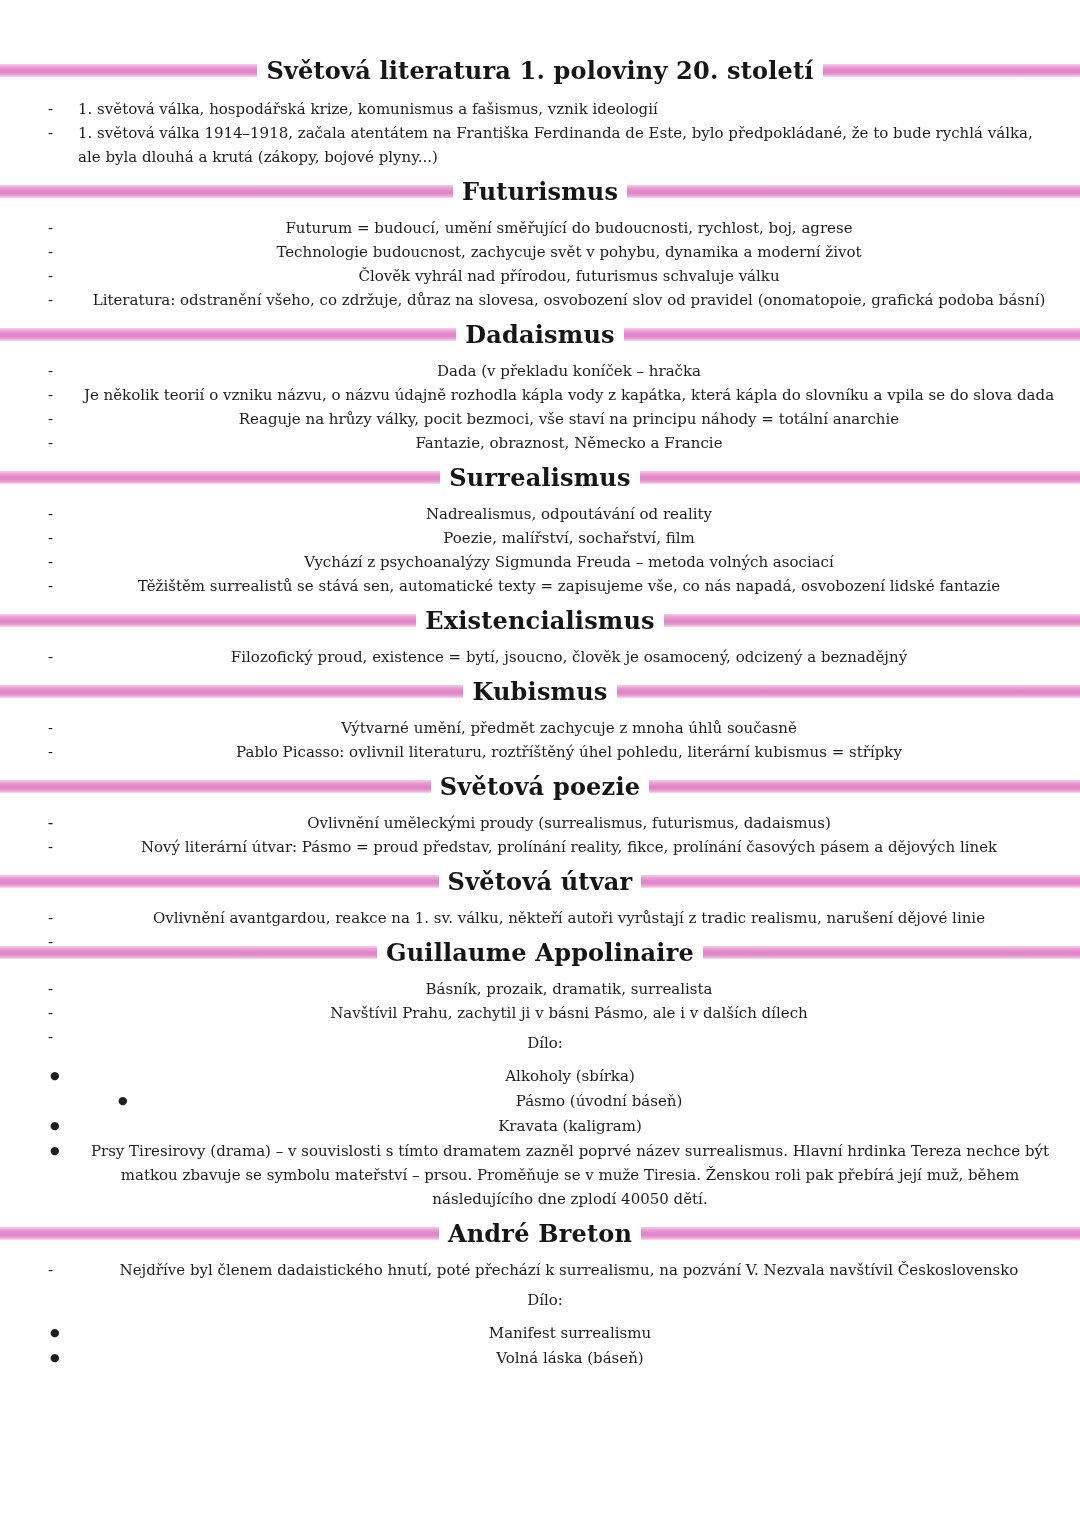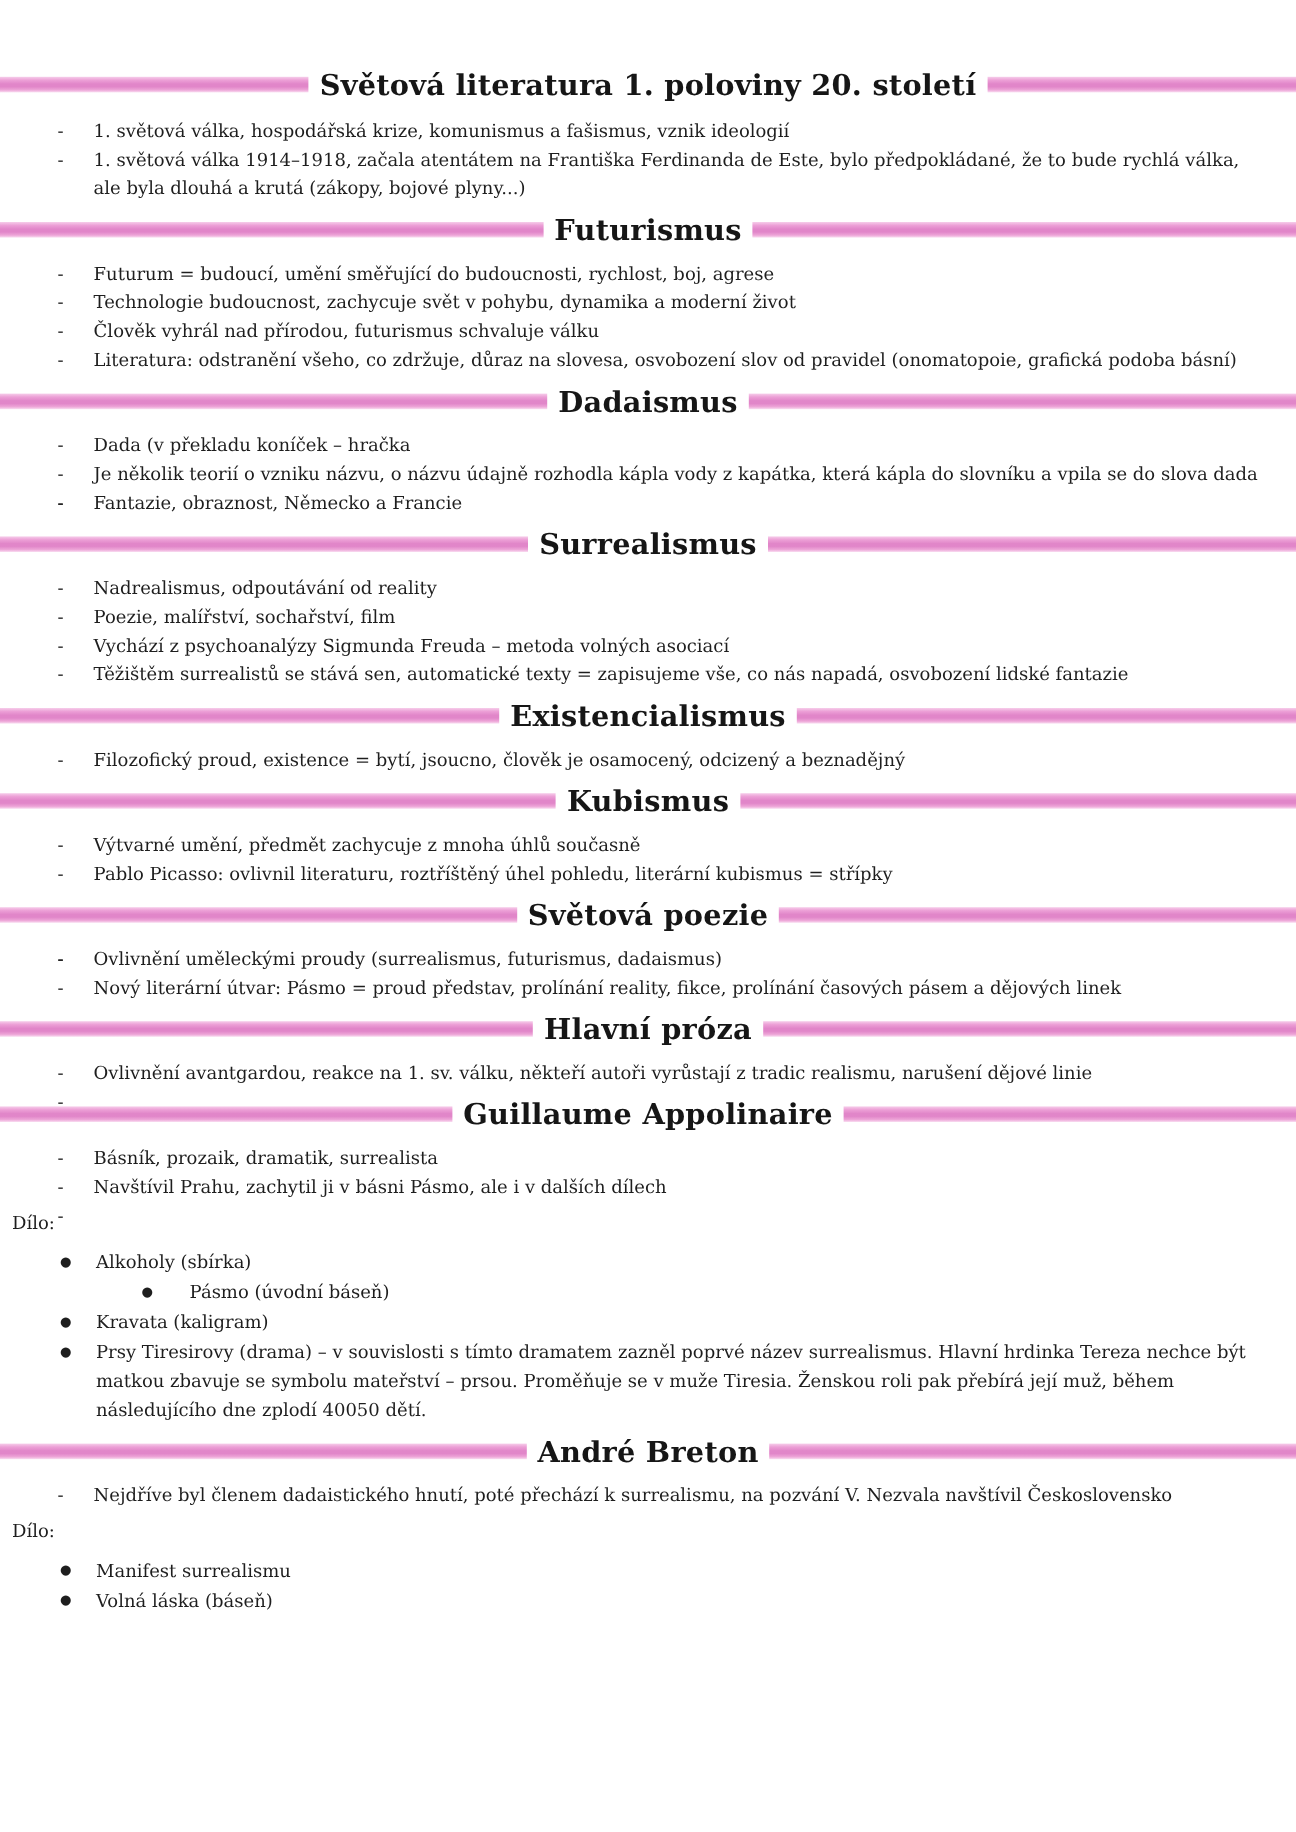--- a/index.html
+++ b/index.html
@@ -60,21 +60,21 @@
   .dot-list .sub .marker { left: 38px; font-size: 11px; }
 
   .works-label {
     font-size: 15px;
     line-height: 24px;
     padding-left: 10px;
     margin-top: 6px;
   }
   .works { margin-top: 9px; margin-bottom: 2px; }
 
-  .section { margin-top: 0; }
+  .section { margin-top: 0; text-align: center; }
   .bullets { margin-bottom: 0; }
 </style>
 </head>
 <body>
 
 <div class="page">
 
   <div class="heading-row title-row">
     <div class="bar"></div>
     <h1>Světová literatura 1. poloviny 20. století</h1>
@@ -102,21 +102,21 @@
 
   <div class="section">
     <div class="heading-row">
       <div class="bar"></div>
       <h2>Dadaismus</h2>
       <div class="bar"></div>
     </div>
     <ul class="bullets">
       <li><span class="marker">-</span><span>Dada (v překladu koníček – hračka</span></li>
       <li><span class="marker">-</span><span>Je několik teorií o vzniku názvu, o názvu údajně rozhodla kápla vody z kapátka, která kápla do slovníku a vpila se do slova dada</span></li>
-      <li><span class="marker">-</span></li>
+      <li><span class="marker">-</span><span>Reaguje na hrůzy války, pocit bezmoci, vše staví na principu náhody = totální anarchie</span></li>
       <li><span class="marker">-</span><span>Fantazie, obraznost, Německo a Francie</span></li>
     </ul>
   </div>
 
   <div class="section">
     <div class="heading-row">
       <div class="bar"></div>
       <h2>Surrealismus</h2>
       <div class="bar"></div>
     </div>
@@ -160,21 +160,21 @@
     <ul class="bullets">
       <li><span class="marker">-</span></li>
       <li><span class="marker">-</span><span>Ovlivnění uměleckými proudy (surrealismus, futurismus, dadaismus)</span></li>
       <li><span class="marker">-</span><span>Nový literární útvar: Pásmo = proud představ, prolínání reality, fikce, prolínání časových pásem a dějových linek</span></li>
     </ul>
   </div>
 
   <div class="section">
     <div class="heading-row">
       <div class="bar"></div>
-      <h2>Hlavní próza</h2>
+      <h2>Světová útvar</h2>
       <div class="bar"></div>
     </div>
     <ul class="bullets">
       <li><span class="marker">-</span><span>Ovlivnění avantgardou, reakce na 1. sv. válku, někteří autoři vyrůstají z tradic realismu, narušení dějové linie</span></li>
       <li><span class="marker">-</span></li>
     </ul>
   </div>
 
   <div class="section">
     <div class="heading-row">

